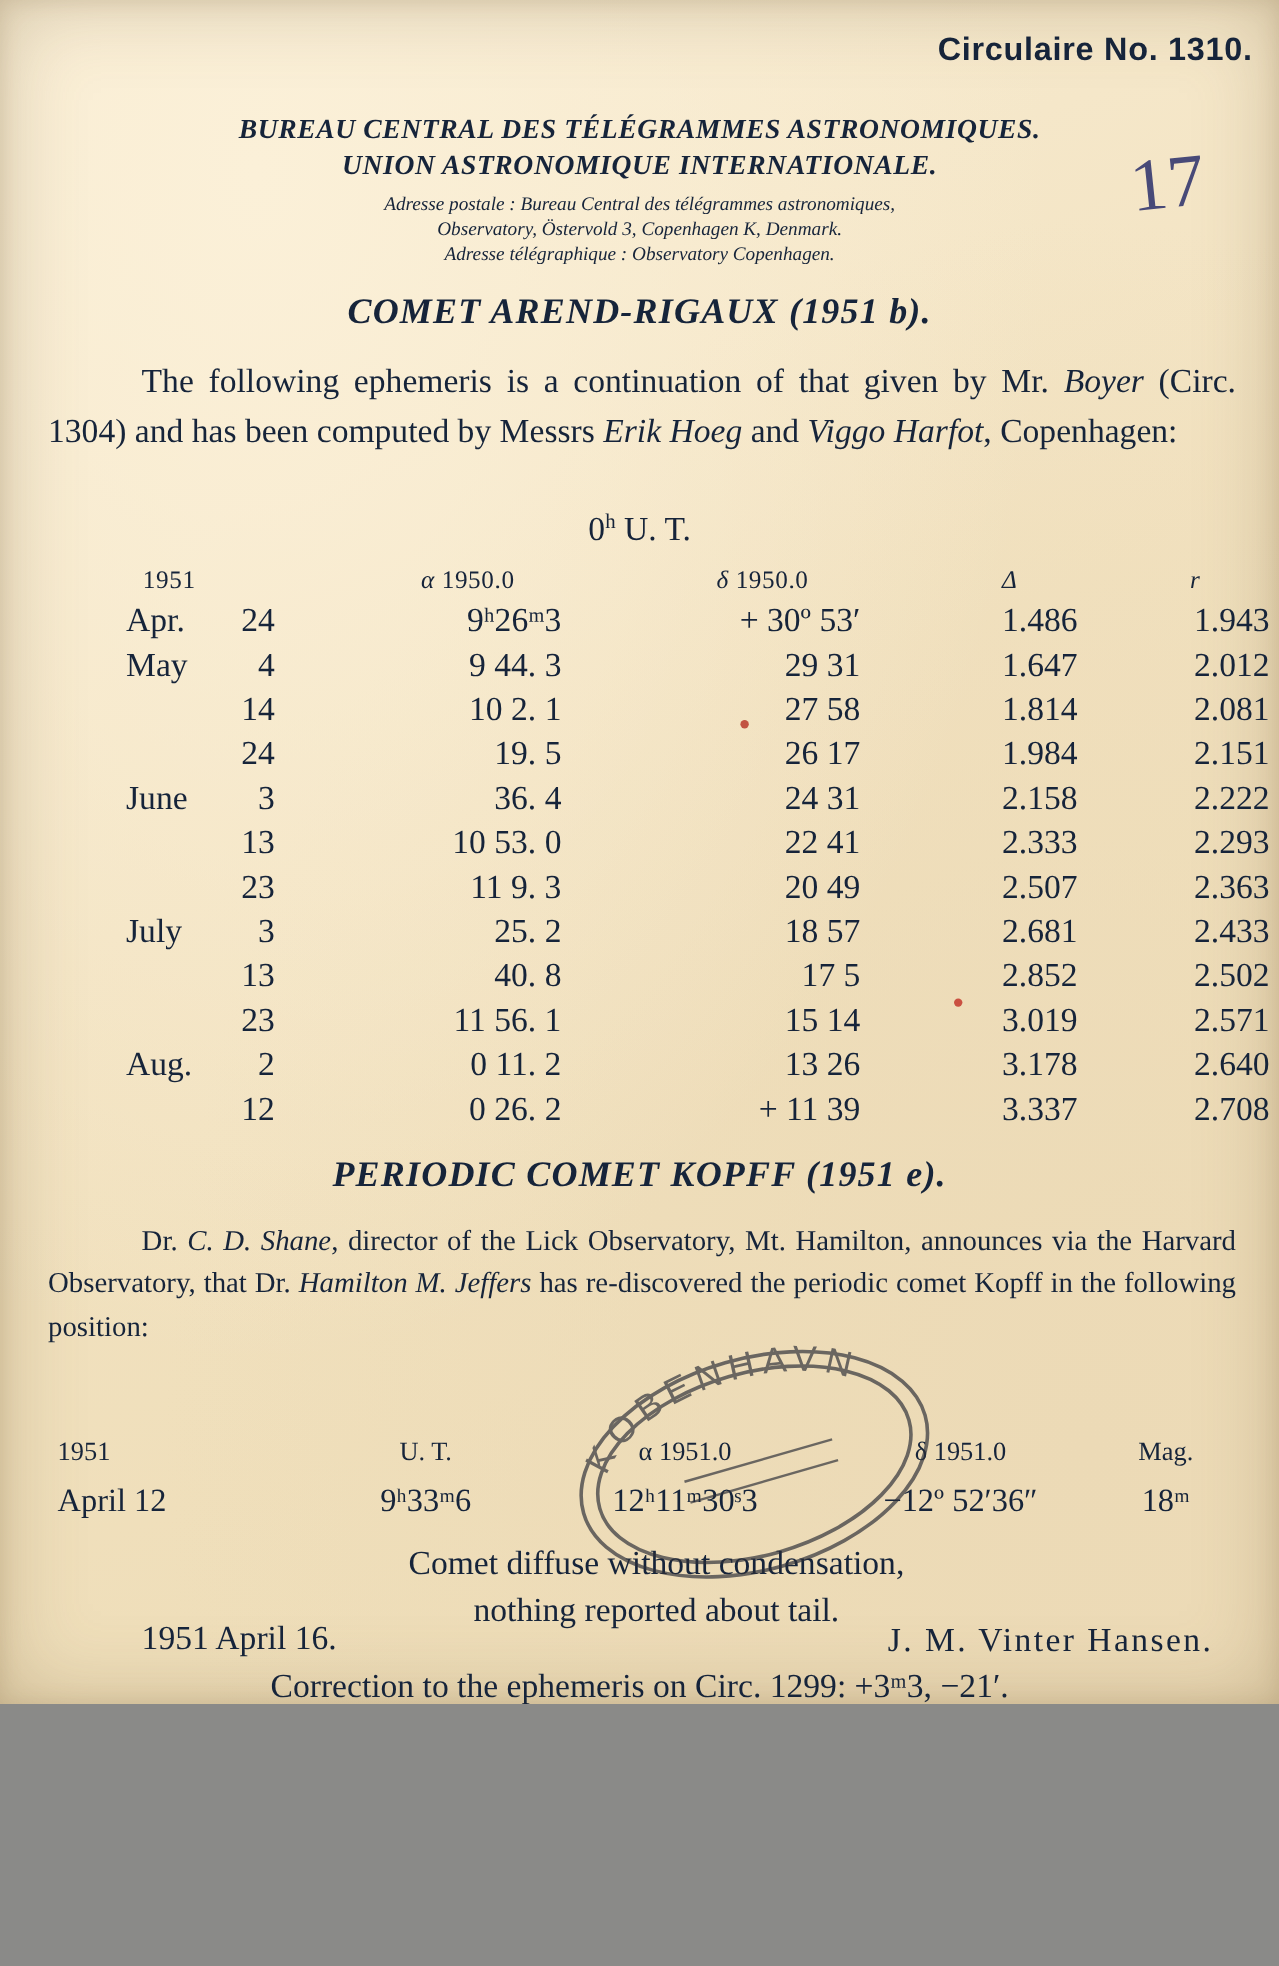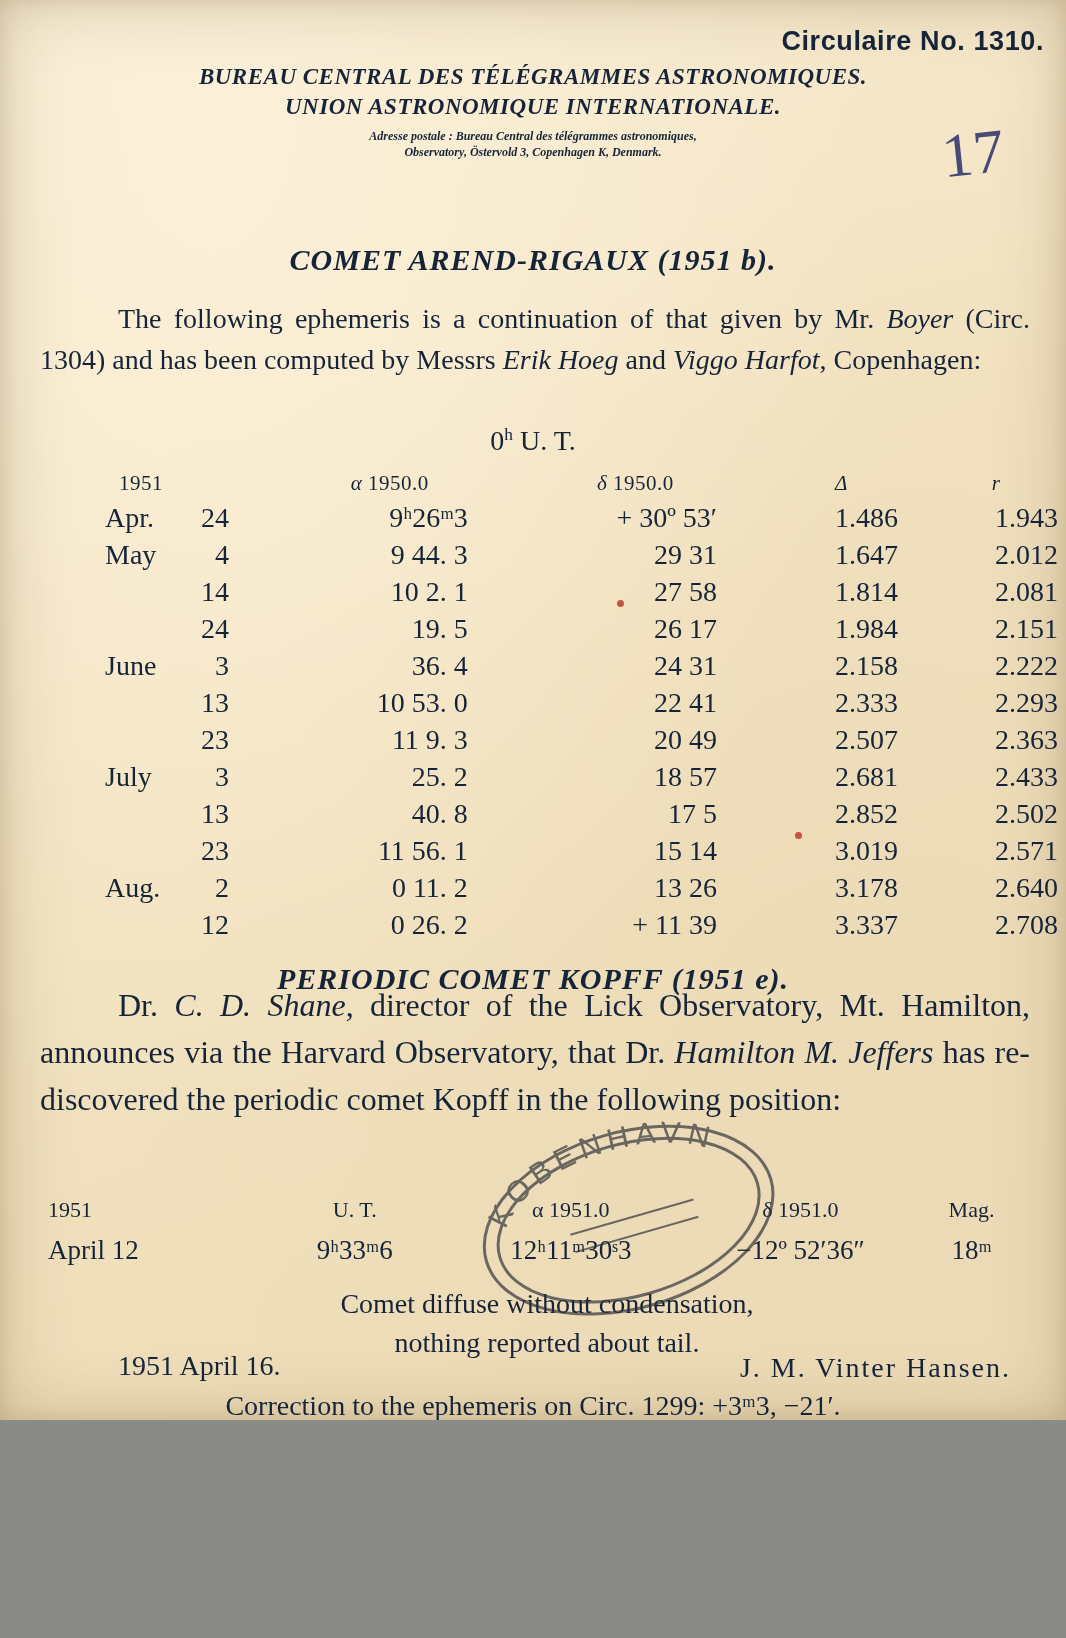--- a/index.html
+++ b/index.html
@@ -47,28 +47,29 @@
     left: 0;
     width: 100%;
     text-align: center;
     font-style: italic;
     font-weight: bold;
     line-height: 1.32;
   }
   .masthead .l1 {
     font-size: 23px;
     letter-spacing: 0.5px;
+    margin-top: 31px;
   }
   .masthead .l2 {
     font-size: 23px;
     letter-spacing: 0.5px;
   }
   .masthead .l3, .masthead .l4, .masthead .l5 {
-    font-size: 12px;
-    font-weight: bold;
+    font-size: 16px;
+    font-weight: normal;
   }
   .masthead .l3 { margin-top: 6px; }
 
   .pen-mark {
     position: absolute;
     top: 118px;
     right: 62px;
     font-family: "Liberation Serif", serif;
     font-size: 62px;
     color: #2b2f6b;
@@ -148,24 +149,24 @@
     width: 100%;
     text-align: center;
     font-style: italic;
     font-weight: bold;
     font-size: 30px;
     letter-spacing: 1px;
   }
 
   .para2 {
     position: absolute;
-    top: 982px;
+    top: 1018px;
     left: 40px;
     width: 990px;
-    font-size: 32px;
+    font-size: 24px;
     line-height: 1.47;
     text-align: justify;
   }
   .para2 .it { font-style: italic; }
   .para2 .first { text-indent: 78px; display: block; }
 
   table.kopff {
     position: absolute;
     top: 1196px;
     left: 40px;
@@ -243,20 +244,21 @@
 
 <div class="page">
 
   <div class="circ-no">Circulaire No. 1310.</div>
 
   <div class="masthead">
     <div class="l1">BUREAU CENTRAL DES TÉLÉGRAMMES ASTRONOMIQUES.</div>
     <div class="l2">UNION ASTRONOMIQUE INTERNATIONALE.</div>
     <div class="l3">Adresse postale : Bureau Central des télégrammes astronomiques,</div>
     <div class="l4">Observatory, Östervold 3, Copenhagen K, Denmark.</div>
+    <div class="l5">Adresse télégraphique : Observatory Copenhagen.</div>
   </div>
 
   <div class="pen-mark">17</div>
 
   <div class="title1">COMET AREND-RIGAUX (1951 b).</div>
 
   <div class="para1">
     <span class="first"><span>The following ephemeris is a continuation of that given by Mr. </span><span class="it">Boyer</span><span> (Circ. 1304) and has been computed by Messrs </span><span class="it">Erik Hoeg</span><span> and </span><span class="it">Viggo Harfot</span><span>, Copenhagen:</span></span>
   </div>
 

